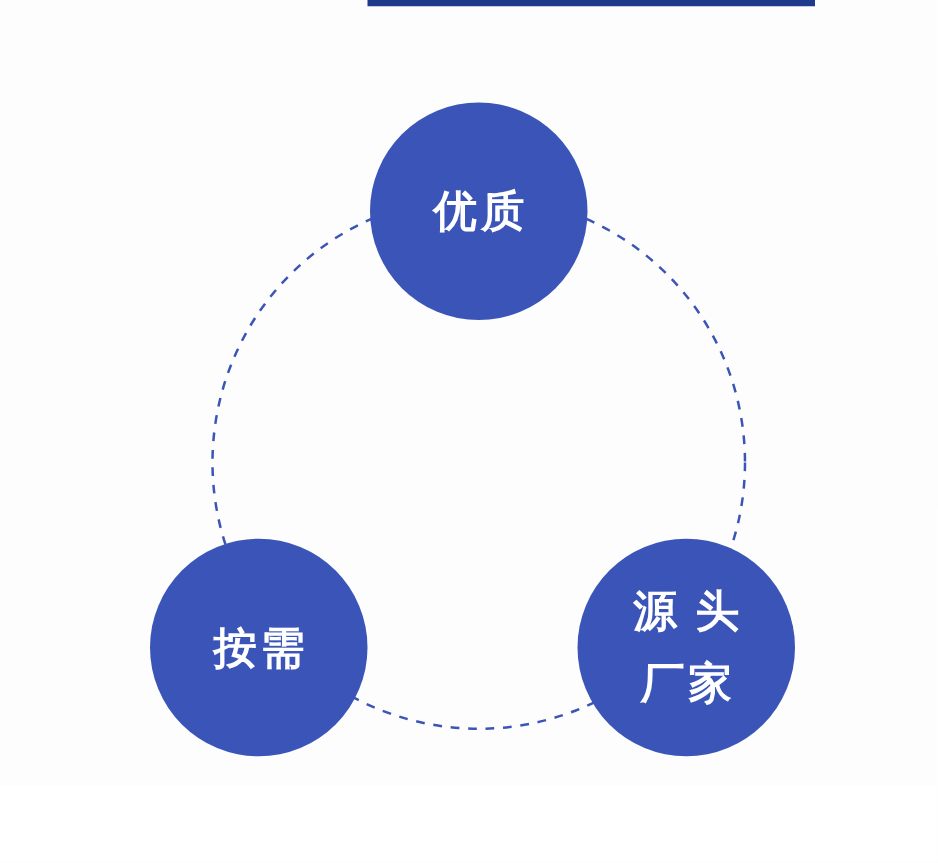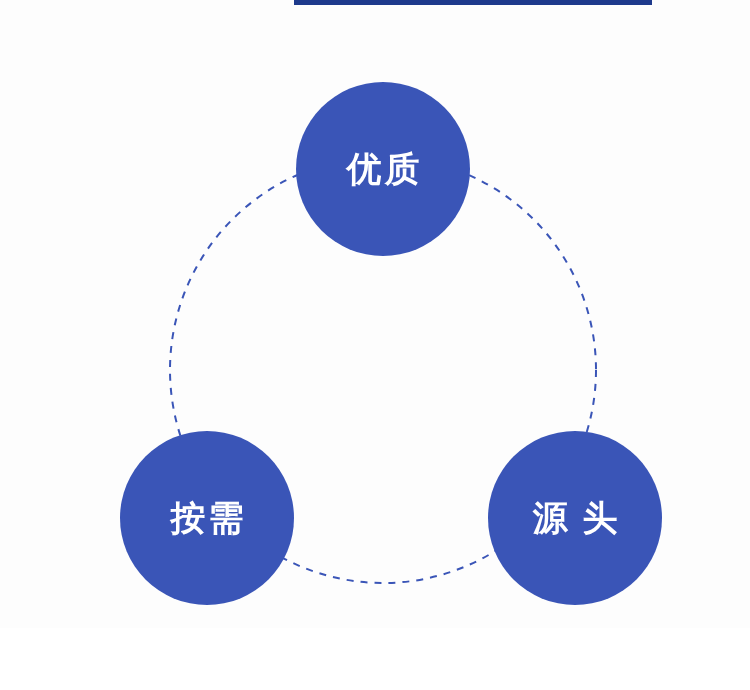--- a/index.html
+++ b/index.html
@@ -53,21 +53,21 @@
   .circle-top {
     left: 296px;
     top: 82px;
   }
   .circle-bottom-left {
     left: 120px;
     top: 431px;
     align-items: center;
   }
   .circle-bottom-right {
-    left: 488px;
+    left: 462px;
     top: 431px;
   }
   .bottom-bar {
     position: absolute;
     left: 0;
     top: 654px;
     width: 750px;
     height: 19px;
     background: #3a55b7;
   }
@@ -86,17 +86,18 @@
   <div class="feature-circle circle-top">
     <div class="line">优质</div>
   </div>
 
   <div class="feature-circle circle-bottom-left">
     <div class="line">按需</div>
   </div>
 
   <div class="feature-circle circle-bottom-right">
     <div class="line">源 头</div>
+    <div class="line">厂家</div>
   </div>
 
   <div class="bottom-bar"></div>
 
 </div>
 
 </body></html>

